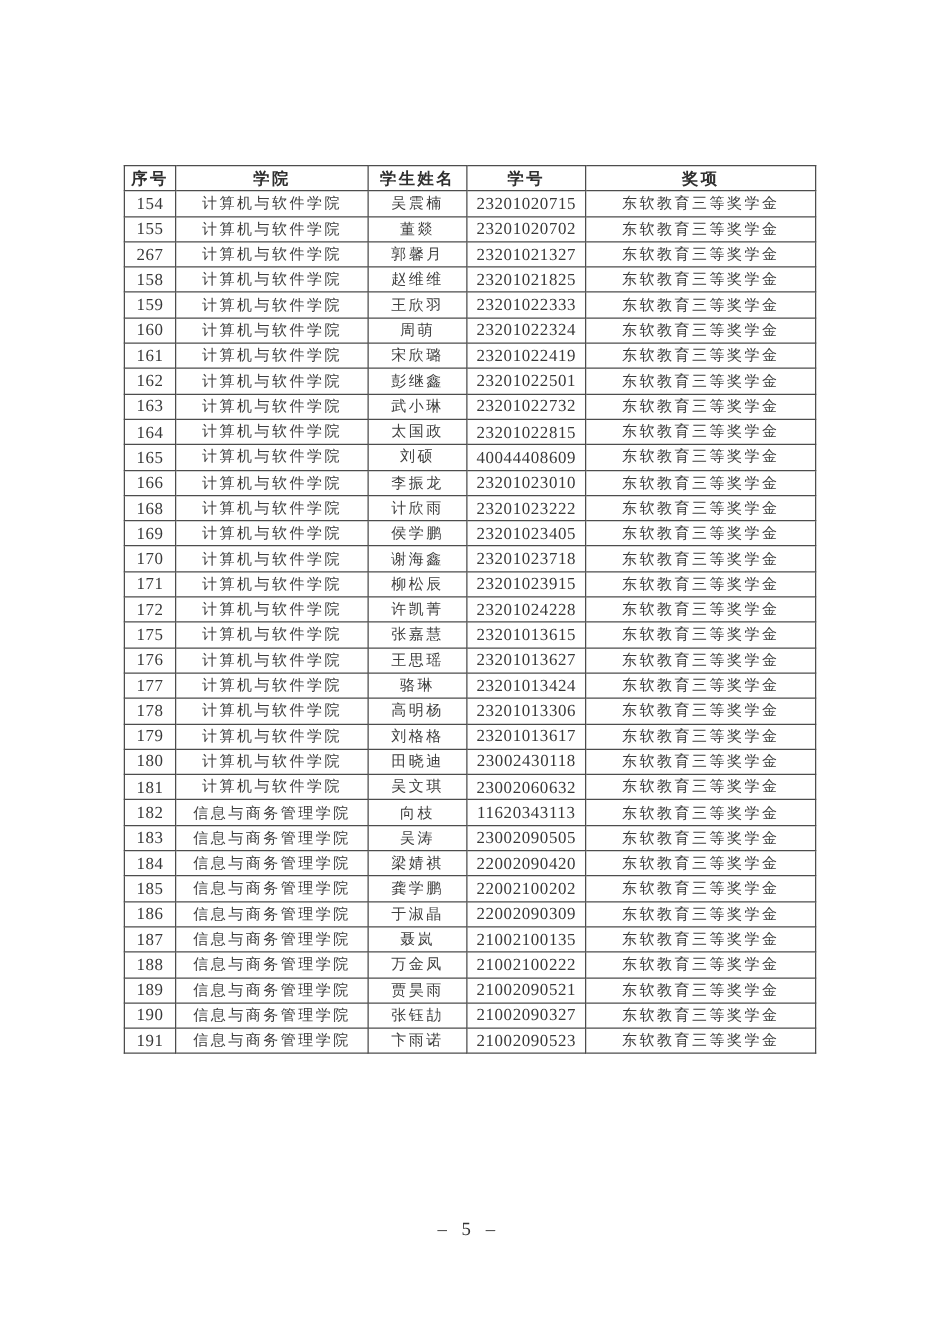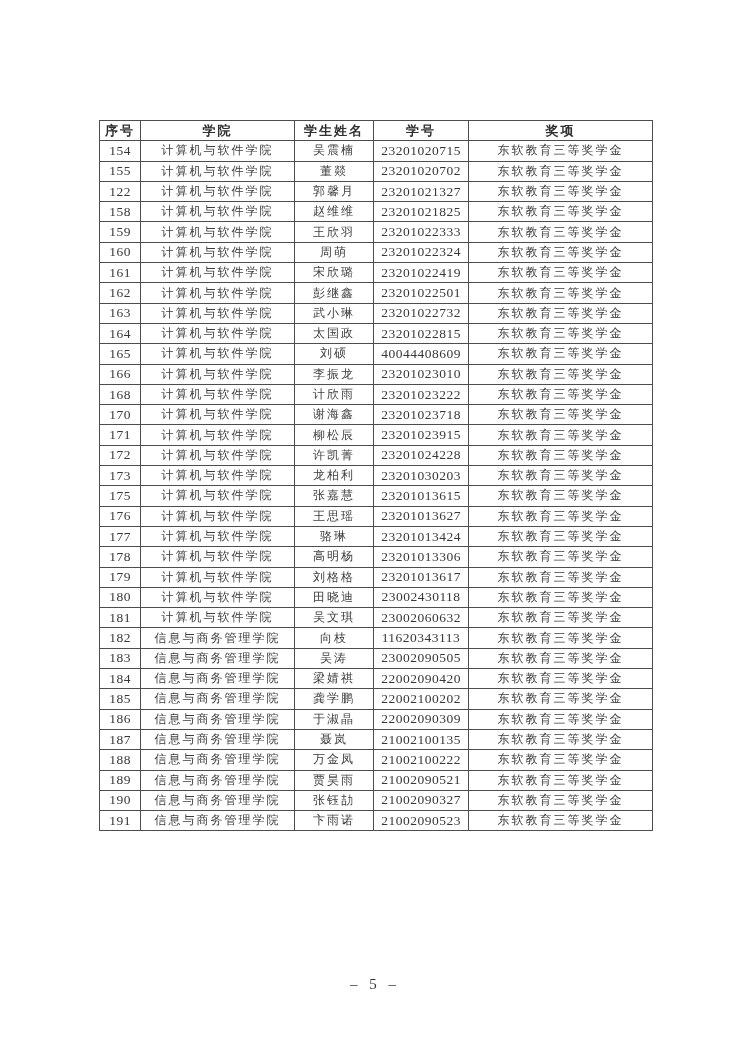--- a/index.html
+++ b/index.html
@@ -16,21 +16,21 @@
     overflow: hidden;
   }
   .page {
     position: absolute;
     inset: 0;
     background: #ffffff;
   }
   table.award-table {
     position: absolute;
     left: 99px;
-    top: 120px;
+    top: 132px;
     width: 553px;
     border-collapse: collapse;
     table-layout: fixed;
   }
   table.award-table th,
   table.award-table td {
     border: 1px solid #4d4d4d;
     padding: 0;
     height: 19.3px;
     text-align: center;
@@ -106,21 +106,21 @@
           <td class="cell-award">东软教育三等奖学金</td>
         </tr>
         <tr>
           <td class="cell-no">155</td>
           <td class="cell-college">计算机与软件学院</td>
           <td class="cell-name">董燚</td>
           <td class="cell-id">23201020702</td>
           <td class="cell-award">东软教育三等奖学金</td>
         </tr>
         <tr>
-          <td class="cell-no">122</td>
+          <td class="cell-no">267</td>
           <td class="cell-college">计算机与软件学院</td>
           <td class="cell-name">郭馨月</td>
           <td class="cell-id">23201021327</td>
           <td class="cell-award">东软教育三等奖学金</td>
         </tr>
         <tr>
           <td class="cell-no">158</td>
           <td class="cell-college">计算机与软件学院</td>
           <td class="cell-name">赵维维</td>
           <td class="cell-id">23201021825</td>
@@ -183,20 +183,27 @@
           <td class="cell-award">东软教育三等奖学金</td>
         </tr>
         <tr>
           <td class="cell-no">168</td>
           <td class="cell-college">计算机与软件学院</td>
           <td class="cell-name">计欣雨</td>
           <td class="cell-id">23201023222</td>
           <td class="cell-award">东软教育三等奖学金</td>
         </tr>
         <tr>
+          <td class="cell-no">169</td>
+          <td class="cell-college">计算机与软件学院</td>
+          <td class="cell-name">侯学鹏</td>
+          <td class="cell-id">23201023405</td>
+          <td class="cell-award">东软教育三等奖学金</td>
+        </tr>
+        <tr>
           <td class="cell-no">170</td>
           <td class="cell-college">计算机与软件学院</td>
           <td class="cell-name">谢海鑫</td>
           <td class="cell-id">23201023718</td>
           <td class="cell-award">东软教育三等奖学金</td>
         </tr>
         <tr>
           <td class="cell-no">171</td>
           <td class="cell-college">计算机与软件学院</td>
           <td class="cell-name">柳松辰</td>
@@ -204,27 +211,20 @@
           <td class="cell-award">东软教育三等奖学金</td>
         </tr>
         <tr>
           <td class="cell-no">172</td>
           <td class="cell-college">计算机与软件学院</td>
           <td class="cell-name">许凯菁</td>
           <td class="cell-id">23201024228</td>
           <td class="cell-award">东软教育三等奖学金</td>
         </tr>
         <tr>
-          <td class="cell-no">173</td>
-          <td class="cell-college">计算机与软件学院</td>
-          <td class="cell-name">龙柏利</td>
-          <td class="cell-id">23201030203</td>
-          <td class="cell-award">东软教育三等奖学金</td>
-        </tr>
-        <tr>
           <td class="cell-no">175</td>
           <td class="cell-college">计算机与软件学院</td>
           <td class="cell-name">张嘉慧</td>
           <td class="cell-id">23201013615</td>
           <td class="cell-award">东软教育三等奖学金</td>
         </tr>
         <tr>
           <td class="cell-no">176</td>
           <td class="cell-college">计算机与软件学院</td>
           <td class="cell-name">王思瑶</td>

